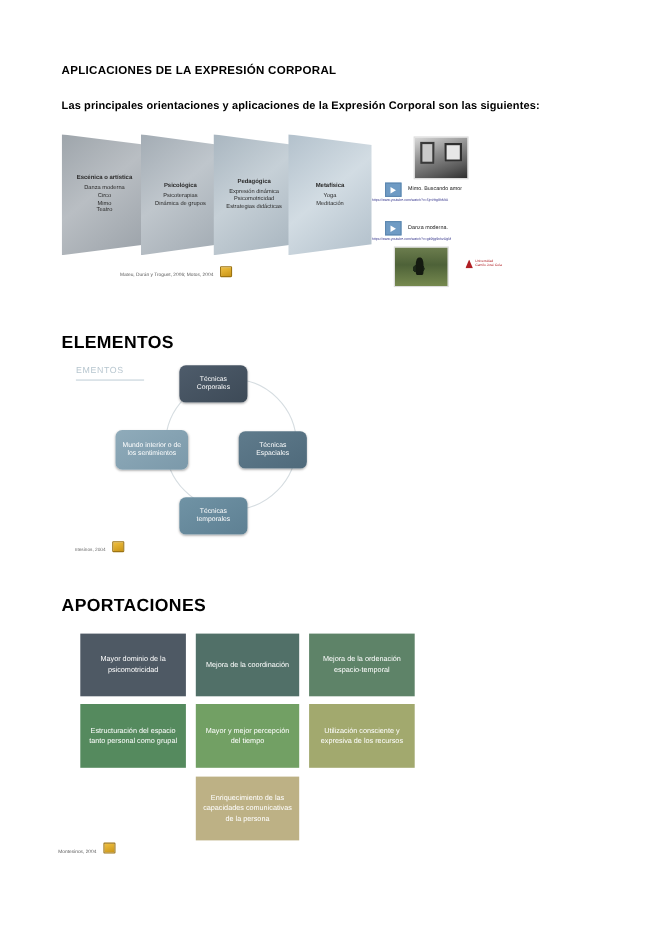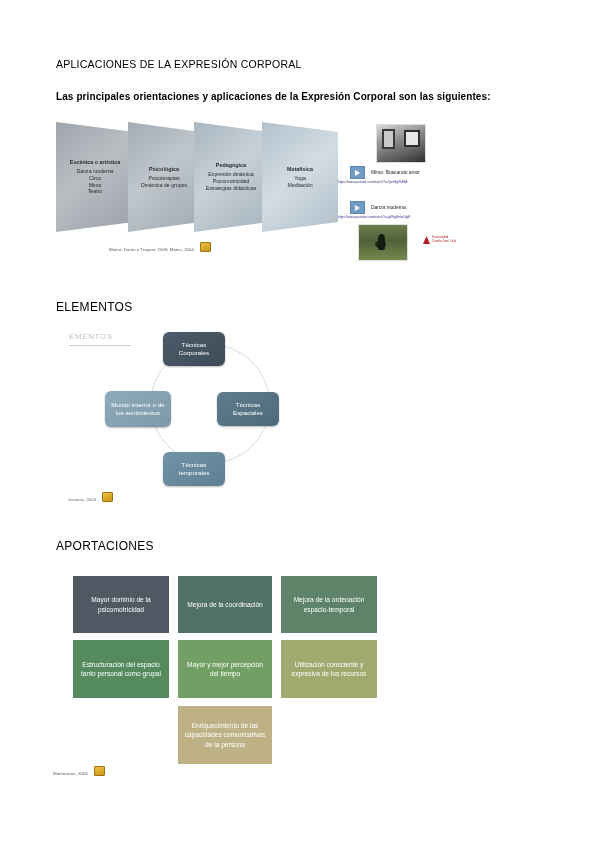--- a/index.html
+++ b/index.html
@@ -6,31 +6,31 @@
   body{
     width:599px;height:848px;position:relative;overflow:hidden;
     font-family:"Liberation Sans","DejaVu Sans",sans-serif;
     color:#000;
   }
   .page{position:absolute;inset:0;background:#fff;}
 
   
   .h-main{
     position:absolute;left:56px;top:51px;
-    font-size:10.5px;font-weight:normal;letter-spacing:.25px;
+    font-size:10.5px;font-weight:bold;letter-spacing:.25px;
     white-space:nowrap;
   }
   .h-sub{
     position:absolute;left:56px;top:81px;
     font-size:10px;font-weight:bold;letter-spacing:.1px;
     white-space:nowrap;
   }
   .h-sec{
     position:absolute;left:56px;
-    font-size:12px;font-weight:normal;letter-spacing:.3px;
+    font-size:16px;font-weight:bold;letter-spacing:.3px;
     white-space:nowrap;
   }
   #sec-elementos{top:290px;}
   #sec-aportaciones{top:529px;}
 
   
   .slide1{position:absolute;left:56px;top:122px;width:490px;height:140px;}
   .chev{
     position:absolute;top:0;
     display:flex;align-items:center;justify-content:center;

